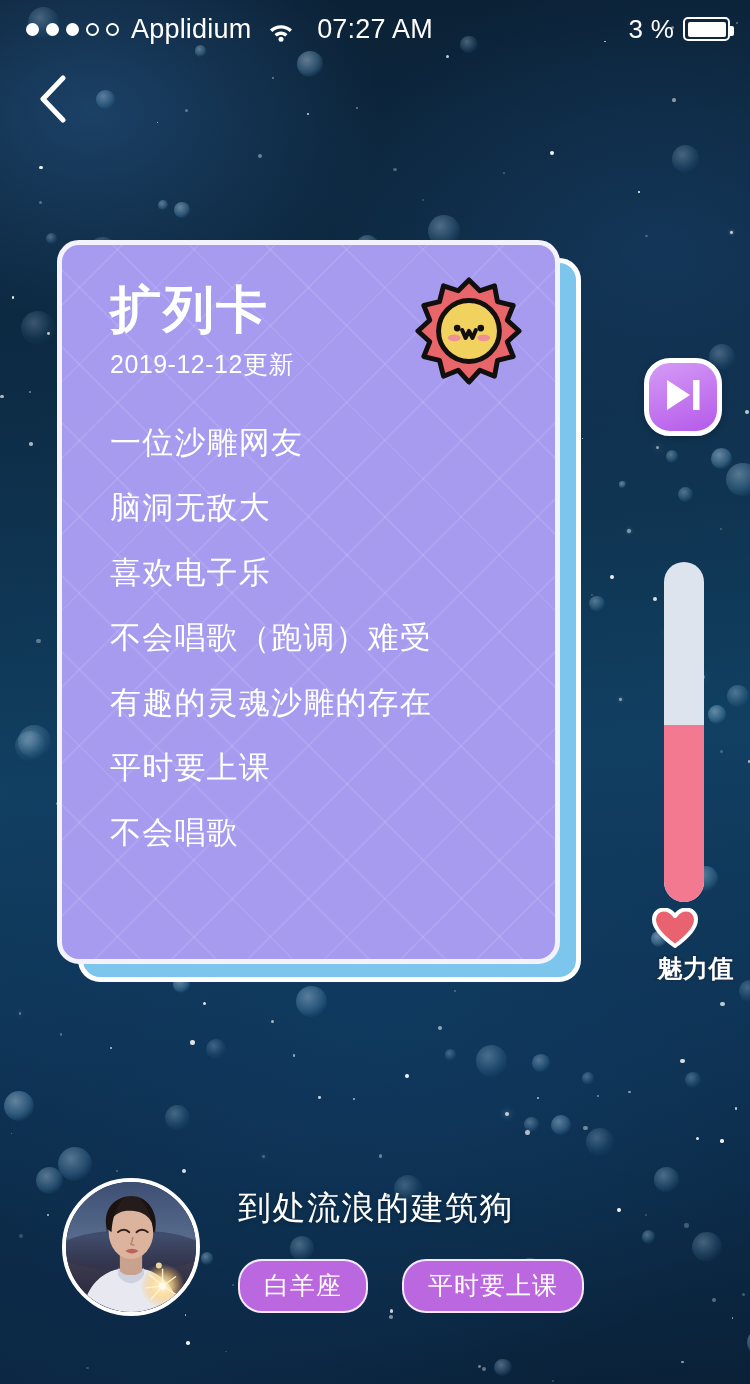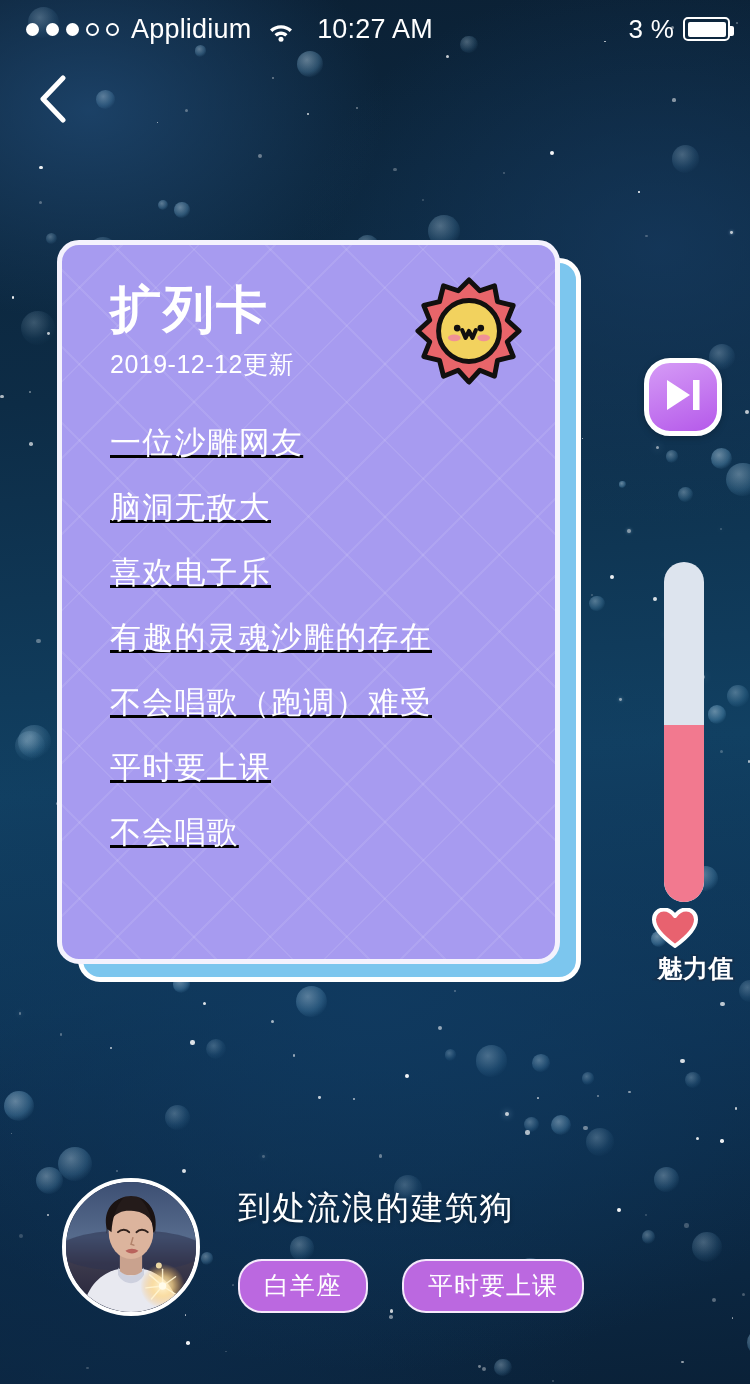--- a/index.html
+++ b/index.html
@@ -65,21 +65,21 @@
       repeating-linear-gradient(45deg, rgba(255,255,255,0.085) 0 2px, rgba(255,255,255,0) 2px 54px),
       repeating-linear-gradient(-45deg, rgba(255,255,255,0.085) 0 2px, rgba(255,255,255,0) 2px 54px);
     pointer-events:none;
   }
   .card-inner { position:relative; z-index:2; padding:38px 44px 0 48px; }
   .card-title {
     color:#fff; font-size:51px; font-weight:bold; line-height:1.06;
     letter-spacing:2px;
   }
   .card-date { color:#fff; font-size:25px; margin-top:11px; letter-spacing:0.5px; }
-  .card-lines { margin-top:46px;text-decoration:underline; }
+  .card-lines { margin-top:46px; }
   .card-line {
     color:#fff; font-size:31px; line-height:1.0; letter-spacing:1.2px;
     margin-bottom:34px; white-space:nowrap;
   }
   .sun-badge { position:absolute; right:32px; top:32px; width:108px; height:108px; z-index:3; }
 
   
   .side-btn {
     position:absolute; right:28px; width:78px; height:78px;
     border-radius:26px; border:5px solid #fff;
@@ -381,21 +381,21 @@
         </div>
       <span class="carrier">Applidium</span>
       <span class="wifi">
         <svg viewBox="0 0 30 22" width="30" height="22">
           <path d="M15 5.2c4.3 0 8.2 1.7 11 4.4l-2.3 2.4C21.5 9.8 18.4 8.5 15 8.5S8.5 9.8 6.3 12L4 9.6C6.8 6.9 10.7 5.2 15 5.2z" fill="#fff"></path>
           <path d="M15 11.6c2.5 0 4.8 1 6.5 2.6l-2.3 2.4c-1.1-1.1-2.6-1.7-4.2-1.7s-3.1.6-4.2 1.7l-2.3-2.4c1.7-1.6 4-2.6 6.5-2.6z" fill="#fff"></path>
           <circle cx="15" cy="19.2" r="2.5" fill="#fff"></circle>
         </svg>
       </span>
     </div>
-    <div class="sb-center">10:27 AM</div>
+    <div class="sb-center">07:27 AM</div>
     <div class="sb-right">
       <span>3 %</span>
       <span class="batt">
           <i></i>
         </span>
     </div>
   </div>
 
   <div class="back-btn">
     <span>
@@ -424,22 +424,22 @@
       </svg>
     </div>
 
     <div class="card-inner">
       <div class="card-title">扩列卡</div>
       <div class="card-date">2019-12-12更新</div>
       <div class="card-lines" id="card-lines">
           <div class="card-line">一位沙雕网友</div>
           <div class="card-line">脑洞无敌大</div>
           <div class="card-line">喜欢电子乐</div>
+          <div class="card-line">不会唱歌（跑调）难受</div>
           <div class="card-line">有趣的灵魂沙雕的存在</div>
-          <div class="card-line">不会唱歌（跑调）难受</div>
           <div class="card-line">平时要上课</div>
           <div class="card-line">不会唱歌</div>
         </div>
     </div>
   </div>
 
 
   <div class="side-btn btn-next">
     <span>
       <svg width="40" height="36" viewBox="0 0 40 36">

